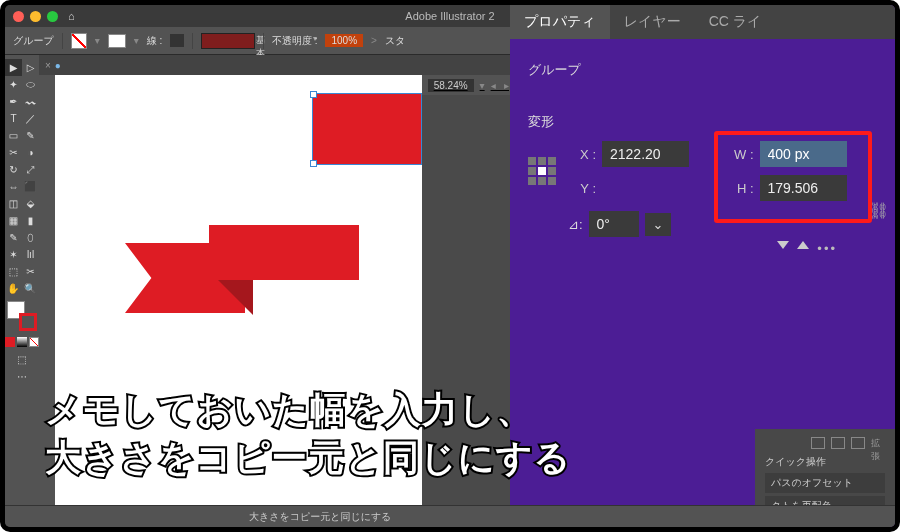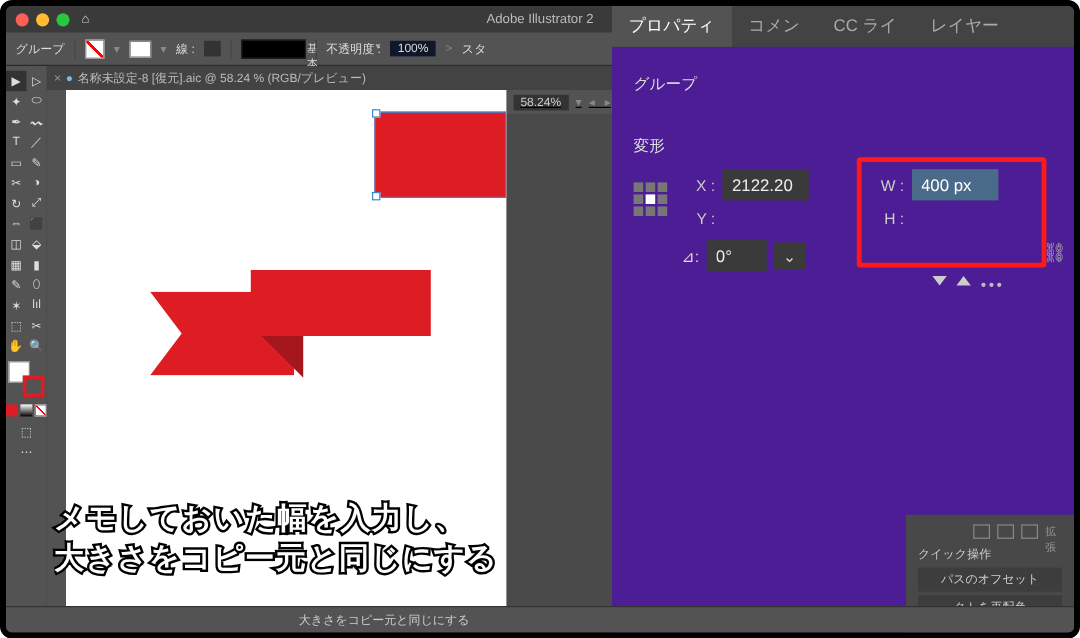--- a/index.html
+++ b/index.html
@@ -8,21 +8,21 @@
   .titlebar { height: 22px; background: #3a3a3a; display: flex; align-items: center; padding: 0 8px; gap: 6px; }
   .dot { width: 11px; height: 11px; border-radius: 50%; }
   .dot.red { background: #ff5f57; } .dot.yellow { background: #febc2e; } .dot.green { background: #28c840; }
   .home-icon { color: #ccc; font-size: 11px; margin-left: 4px; }
   .app-title { position: absolute; left: 50%; transform: translateX(-50%); color: #bbb; font-size: 11px; }
   .ctrlbar { height: 28px; background: #535353; display: flex; align-items: center; padding: 0 8px; gap: 8px; color: #ddd; font-size: 10px; border-bottom: 1px solid #2a2a2a; }
   .ctrlbar .sep { width: 1px; height: 16px; background: #444; }
   .swatch-none { width: 16px; height: 16px; background: #fff; position: relative; border: 1px solid #888; }
   .swatch-none::after { content: ""; position: absolute; inset: 0; background: linear-gradient(to top right, transparent 45%, red 45%, red 55%, transparent 55%); }
   .stroke-swatch { width: 18px; height: 14px; background: #fff; border: 1px solid #888; }
-  .stroke-combo { width: 54px; height: 16px; background: #000000; border: 1px solid #222; display:flex;align-items:flex-start;justify-content:space-between;padding:0 3px;gap:48px;}
+  .stroke-combo { width: 54px; height: 16px; background: #7f1d1d; border: 1px solid #222; display:flex;align-items:flex-start;justify-content:space-between;padding:0 3px;gap:48px;}
   .stroke-combo .line{height:2px;flex:1;background:#eee;margin-right:3px;}
   .workarea { position: absolute; top: 50px; bottom: 22px; left: 0; right: 0; display: flex; }
   .toolcol { width: 34px; background: #535353; display: flex; flex-direction: column; padding-top: 4px; }
   .doc-tab-row { position:absolute; top:50px; left:34px; right:380px; height:20px; background:#434343; display:flex; align-items:center; padding-left:6px; color:#bbb; font-size:10px; gap:4px;}
   .doc-tab-row .x{color:#999;}
   .toolrow { display: flex; }
   .toolbtn { width: 17px; height: 17px; display: flex; align-items: center; justify-content: center; color: #ddd; font-size: 10px; cursor: pointer; }
   .toolbtn.active{background:#333;}
   .fillstroke { position: relative; width: 30px; height: 30px; margin: 4px auto; }
   .fillstroke .fill { position: absolute; width: 18px; height: 18px; background: #fff; border: 1px solid #888; top: 0; left: 0; }
@@ -48,33 +48,33 @@
   .panel-tab { padding: 8px 14px; color:#aaa; font-size:14px; white-space:nowrap; cursor:pointer;}
   .panel-tab.active { background:#535353; color:#fff; }
   .panel-body { padding: 14px 18px 14px 18px; }
   .sect-label { color:#ddd; font-size:13px; margin: 8px 0 10px; }
   .transform-grid { display:grid; grid-template-columns: 34px 1fr 1fr; gap: 8px 12px; align-items:center; position:relative;}
   .refpoint { width:28px; height:28px; display:grid; grid-template-columns:repeat(3,1fr); grid-template-rows:repeat(3,1fr); gap:2px; }
   .refpoint div{background:#777;}
   .refpoint div.sel{background:#fff;}
   .kv { display:flex; align-items:center; gap:6px; }
   .kv label{color:#ccc;width:22px;text-align:right;}
-  .numbox { background:#3a3a3a; color:#eee; border:none; padding:5px 8px; width:72px; font-size:14px; }
+  .numbox { background:#3a3a3a; color:#eee; border:none; padding:5px 8px; width:87px; font-size:14px; }
   .numbox.sel { background:#4a6a8a; color:#fff;}
   .wh-outline { position:absolute; border:4px solid #ff1a1a; border-radius:3px; }
   .angle-row { display:flex; align-items:center; gap:6px; margin-top:10px;}
   .flip-row{display:flex;gap:8px;margin-top:4px;justify-content:flex-end;padding-right:40px;}
   .flip-row .tri{width:0;height:0;border-left:6px solid transparent;border-right:6px solid transparent;border-top:8px solid #ccc;}
   .flip-row .dots{letter-spacing:2px;color:#bbb;}
   .subpanel { position:absolute; right:0; bottom:0; width:140px; background:#484848; padding:8px 10px; font-size:10px; color:#ccc;}
   .subpanel .hdr{display:flex;justify-content:flex-end;gap:6px;margin-bottom:6px;}
   .subpanel .hdr span{width:14px;height:12px;border:1px solid #888;}
-  .subpanel .row{background:#3d3d3d;margin:3px 0;padding:3px 6px;text-align:center;}
+  .subpanel .row{background:#3d3d3d;margin:3px 0;padding:3px 6px;text-align:left;}
   .statusbar { position:absolute; bottom:0; left:0; right:0; height:22px; background:#535353; color:#ccc; font-size:10px; display:flex; align-items:center; padding:0 10px; gap:14px; border-top:1px solid #333;}
-  .overlay-text { position:absolute; left:40px; right:20px; bottom:44px; color:#fff; font-weight:800; font-size:25px; line-height:1.35; -webkit-text-stroke: 4px #000; paint-order: stroke fill; pointer-events:none; letter-spacing:1px;}
+  .overlay-text { position:absolute; left:40px; right:20px; bottom:44px; color:#fff; font-weight:800; font-size:36px; line-height:1.35; -webkit-text-stroke: 4px #000; paint-order: stroke fill; pointer-events:none; letter-spacing:1px;}
   .lock-area{position:absolute;right:6px;top:196px;color:#aaa;font-size:16px;}
 </style>
 </head>
 <body>
 
 <div class="frame">
 
   <div class="titlebar">
     <div class="dot red"></div>
     <div class="dot yellow"></div>
@@ -93,29 +93,28 @@
     <span>線 :</span>
     <span style="background:#333;padding:1px 4px;">&nbsp;&nbsp;</span>
     <div class="sep"></div>
     <div class="stroke-combo">
         <div class="line"></div>
         <span style="font-size:9px">基本</span>
         <span style="color:#aaa;font-size:8px">▾</span>
       </div>
     <div class="sep"></div>
     <span>不透明度 :</span>
-    <span style="background:#0f172a;padding:1px 6px;">100%</span>
+    <span style="background:#c2410c;padding:1px 6px;">100%</span>
     <span style="color:#888">&gt;</span>
     <span>スタ</span>
   </div>
 
   <div class="doc-tab-row">
     <span class="x">×</span>
     <span style="color:#7ab8e8">●</span>
-    <span>名称未設定-8 [復元].aic @ 58.24 % (RGB/プレビュー)</span>
   </div>
 
   <div class="workarea">
     <div class="toolcol">
       <div class="toolrow">
           <div class="toolbtn active">▶</div>
           <div class="toolbtn">▷</div>
         </div>
       <div class="toolrow">
           <div class="toolbtn">✦</div>
@@ -203,23 +202,22 @@
         <span class="zoomval">58.24%</span>
         <span style="color:#888">▾</span>
         <span style="color:#888">◂ &nbsp; ▸</span>
       </div>
     </div>
   </div>
 
   <div class="rightdock">
     <div class="panel-tabs">
       <div class="panel-tab active">プロパティ</div>
-      <div class="panel-tab">コメン</div>
+      <div class="panel-tab">レイヤー</div>
       <div class="panel-tab">CC ライ</div>
-      <div class="panel-tab">レイヤー</div>
     </div>
     <div class="panel-body">
       <div class="sect-label">グループ</div>
       <div class="sect-label" style="margin-top:34px">変形</div>
 
       <div class="transform-grid" style="position:relative;">
         <div class="refpoint" style="grid-row:1/3">
           <div></div>
             <div></div>
             <div></div>
@@ -236,20 +234,21 @@
           </div>
         <div class="kv">
             <label>W :</label>
             <input class="numbox sel" value="400 px" style="">
           </div>
         <div class="kv" style="grid-column:2">
             <label>Y :</label>
           </div>
         <div class="kv">
             <label>H :</label>
+            <input class="numbox" value="179.506" style="">
           </div>
 
         <div class="wh-outline" style="top:-10px; left:186px; width:158px; height:92px;"></div>
       </div>
 
       <span class="lock-area">⛓</span>
 
       <div class="angle-row">
         <span style="width:34px"></span>
         <label>⊿:</label>

